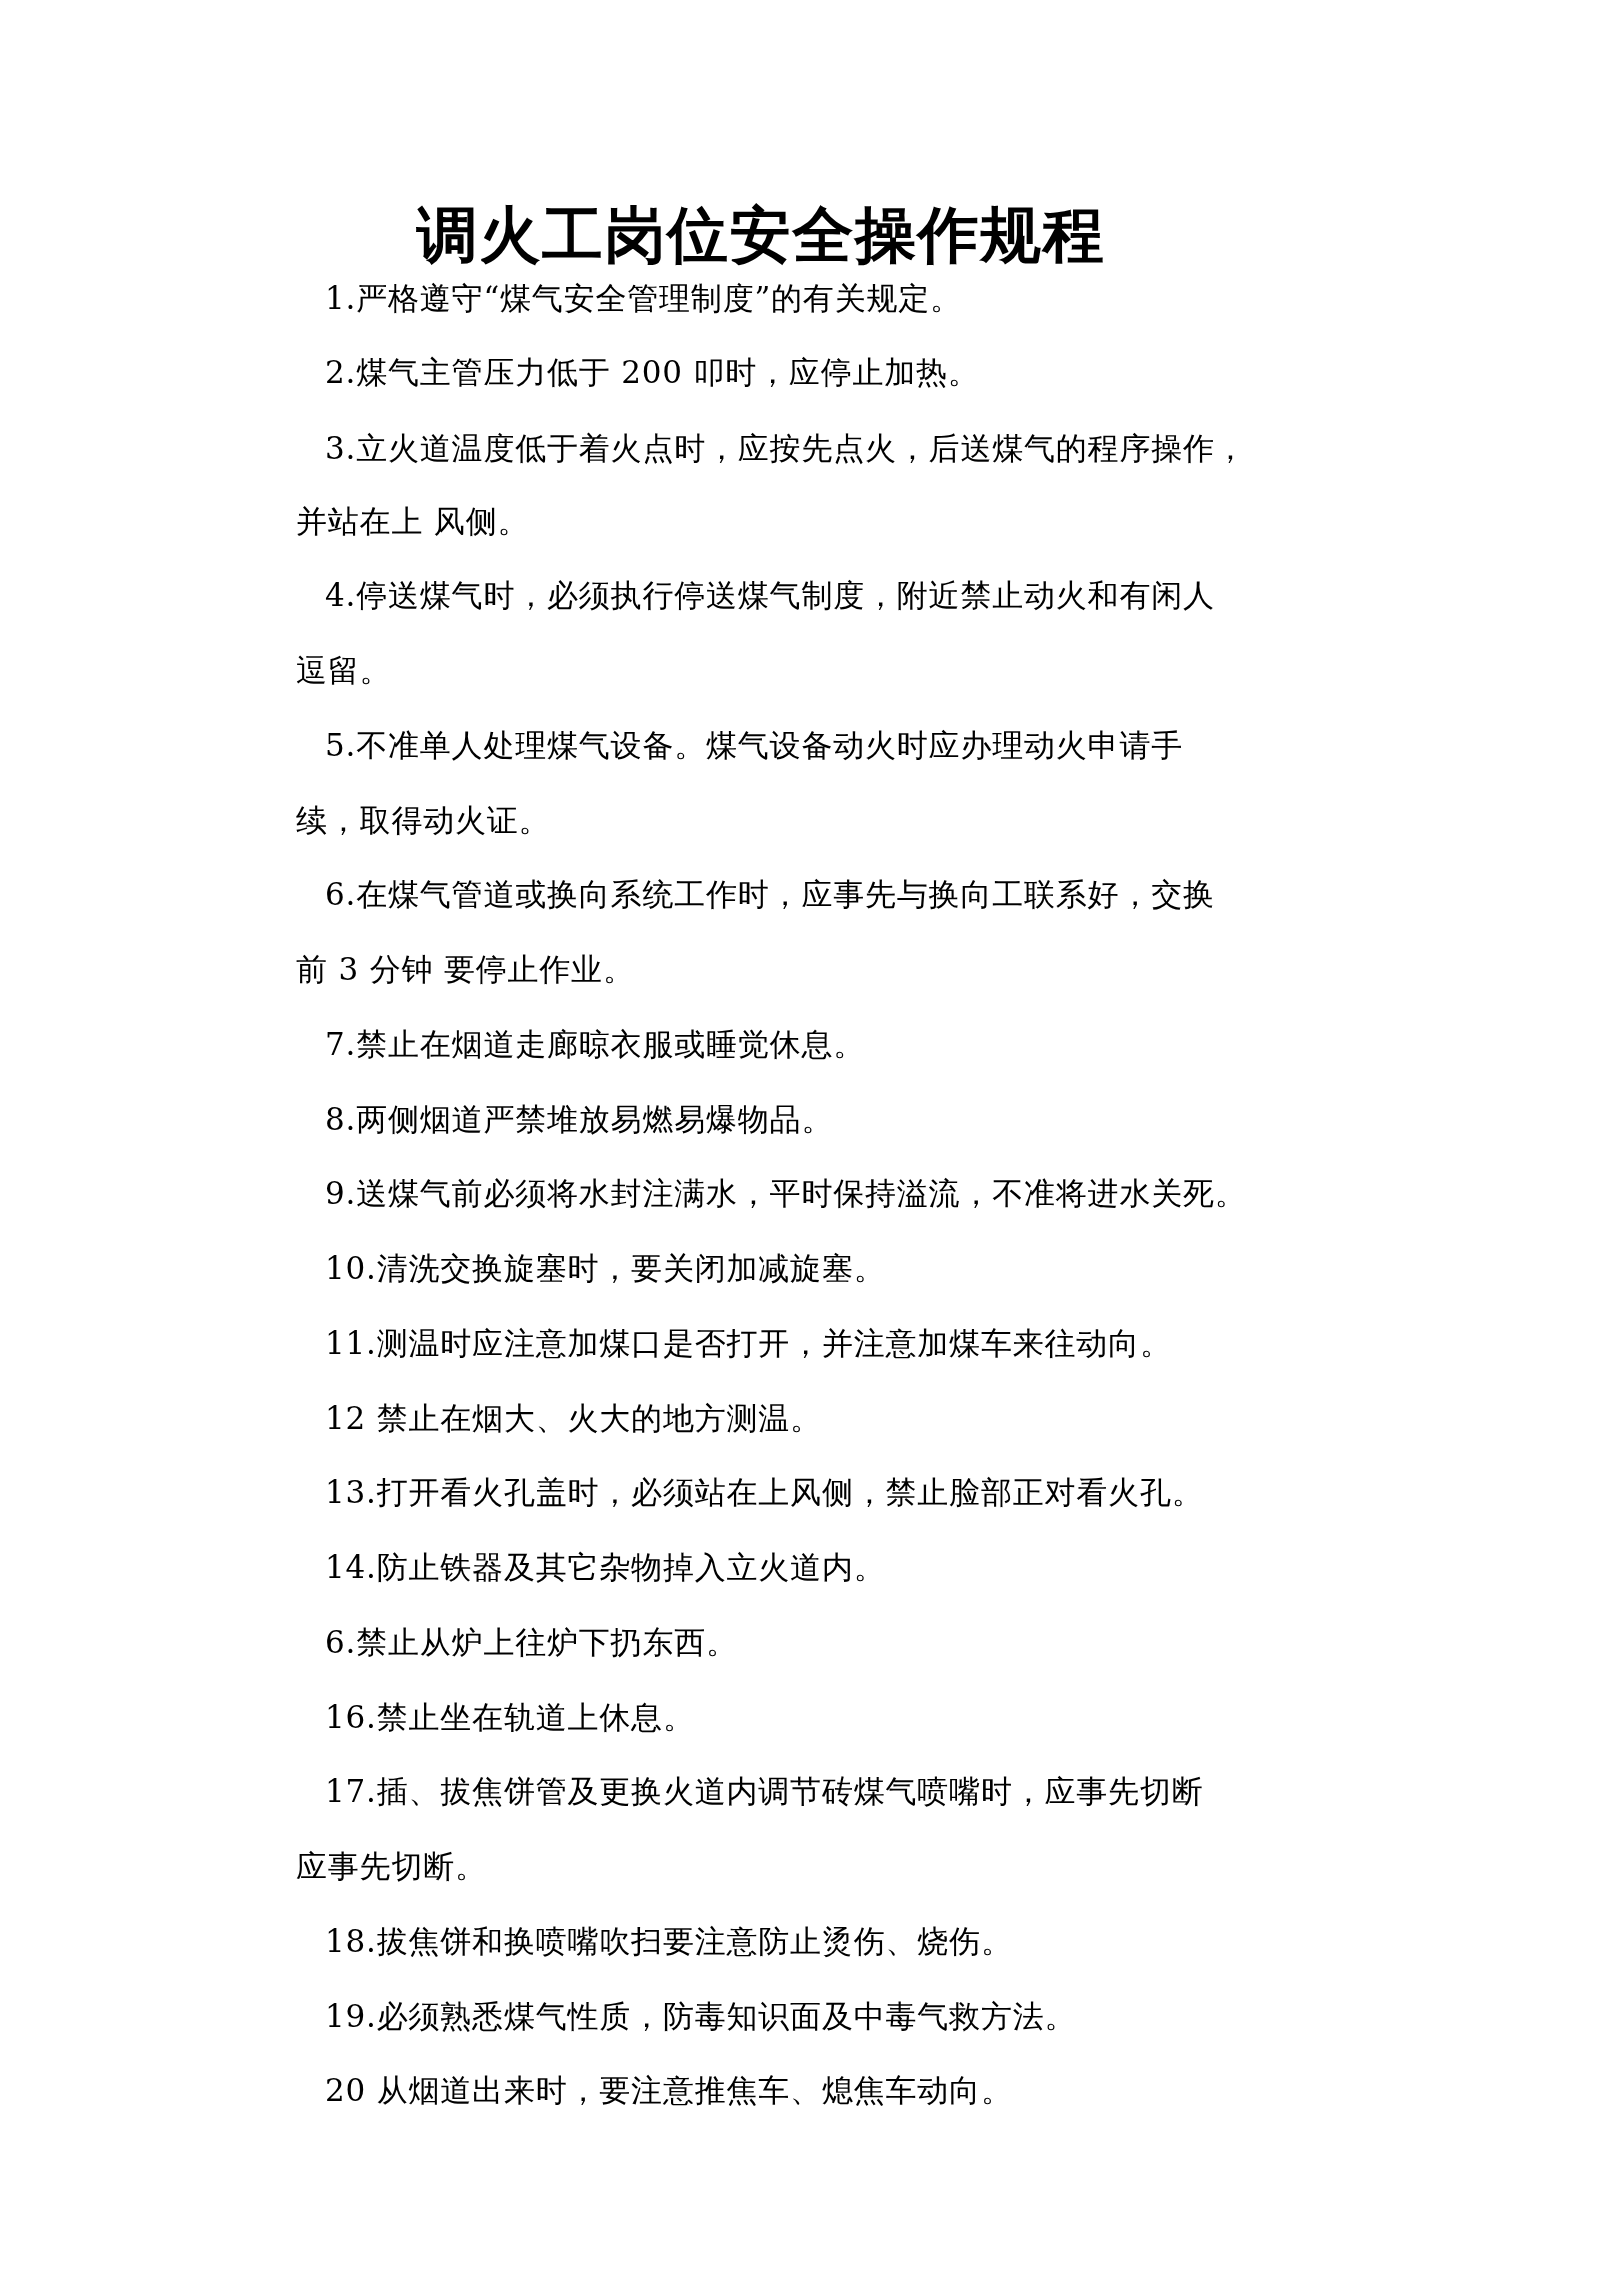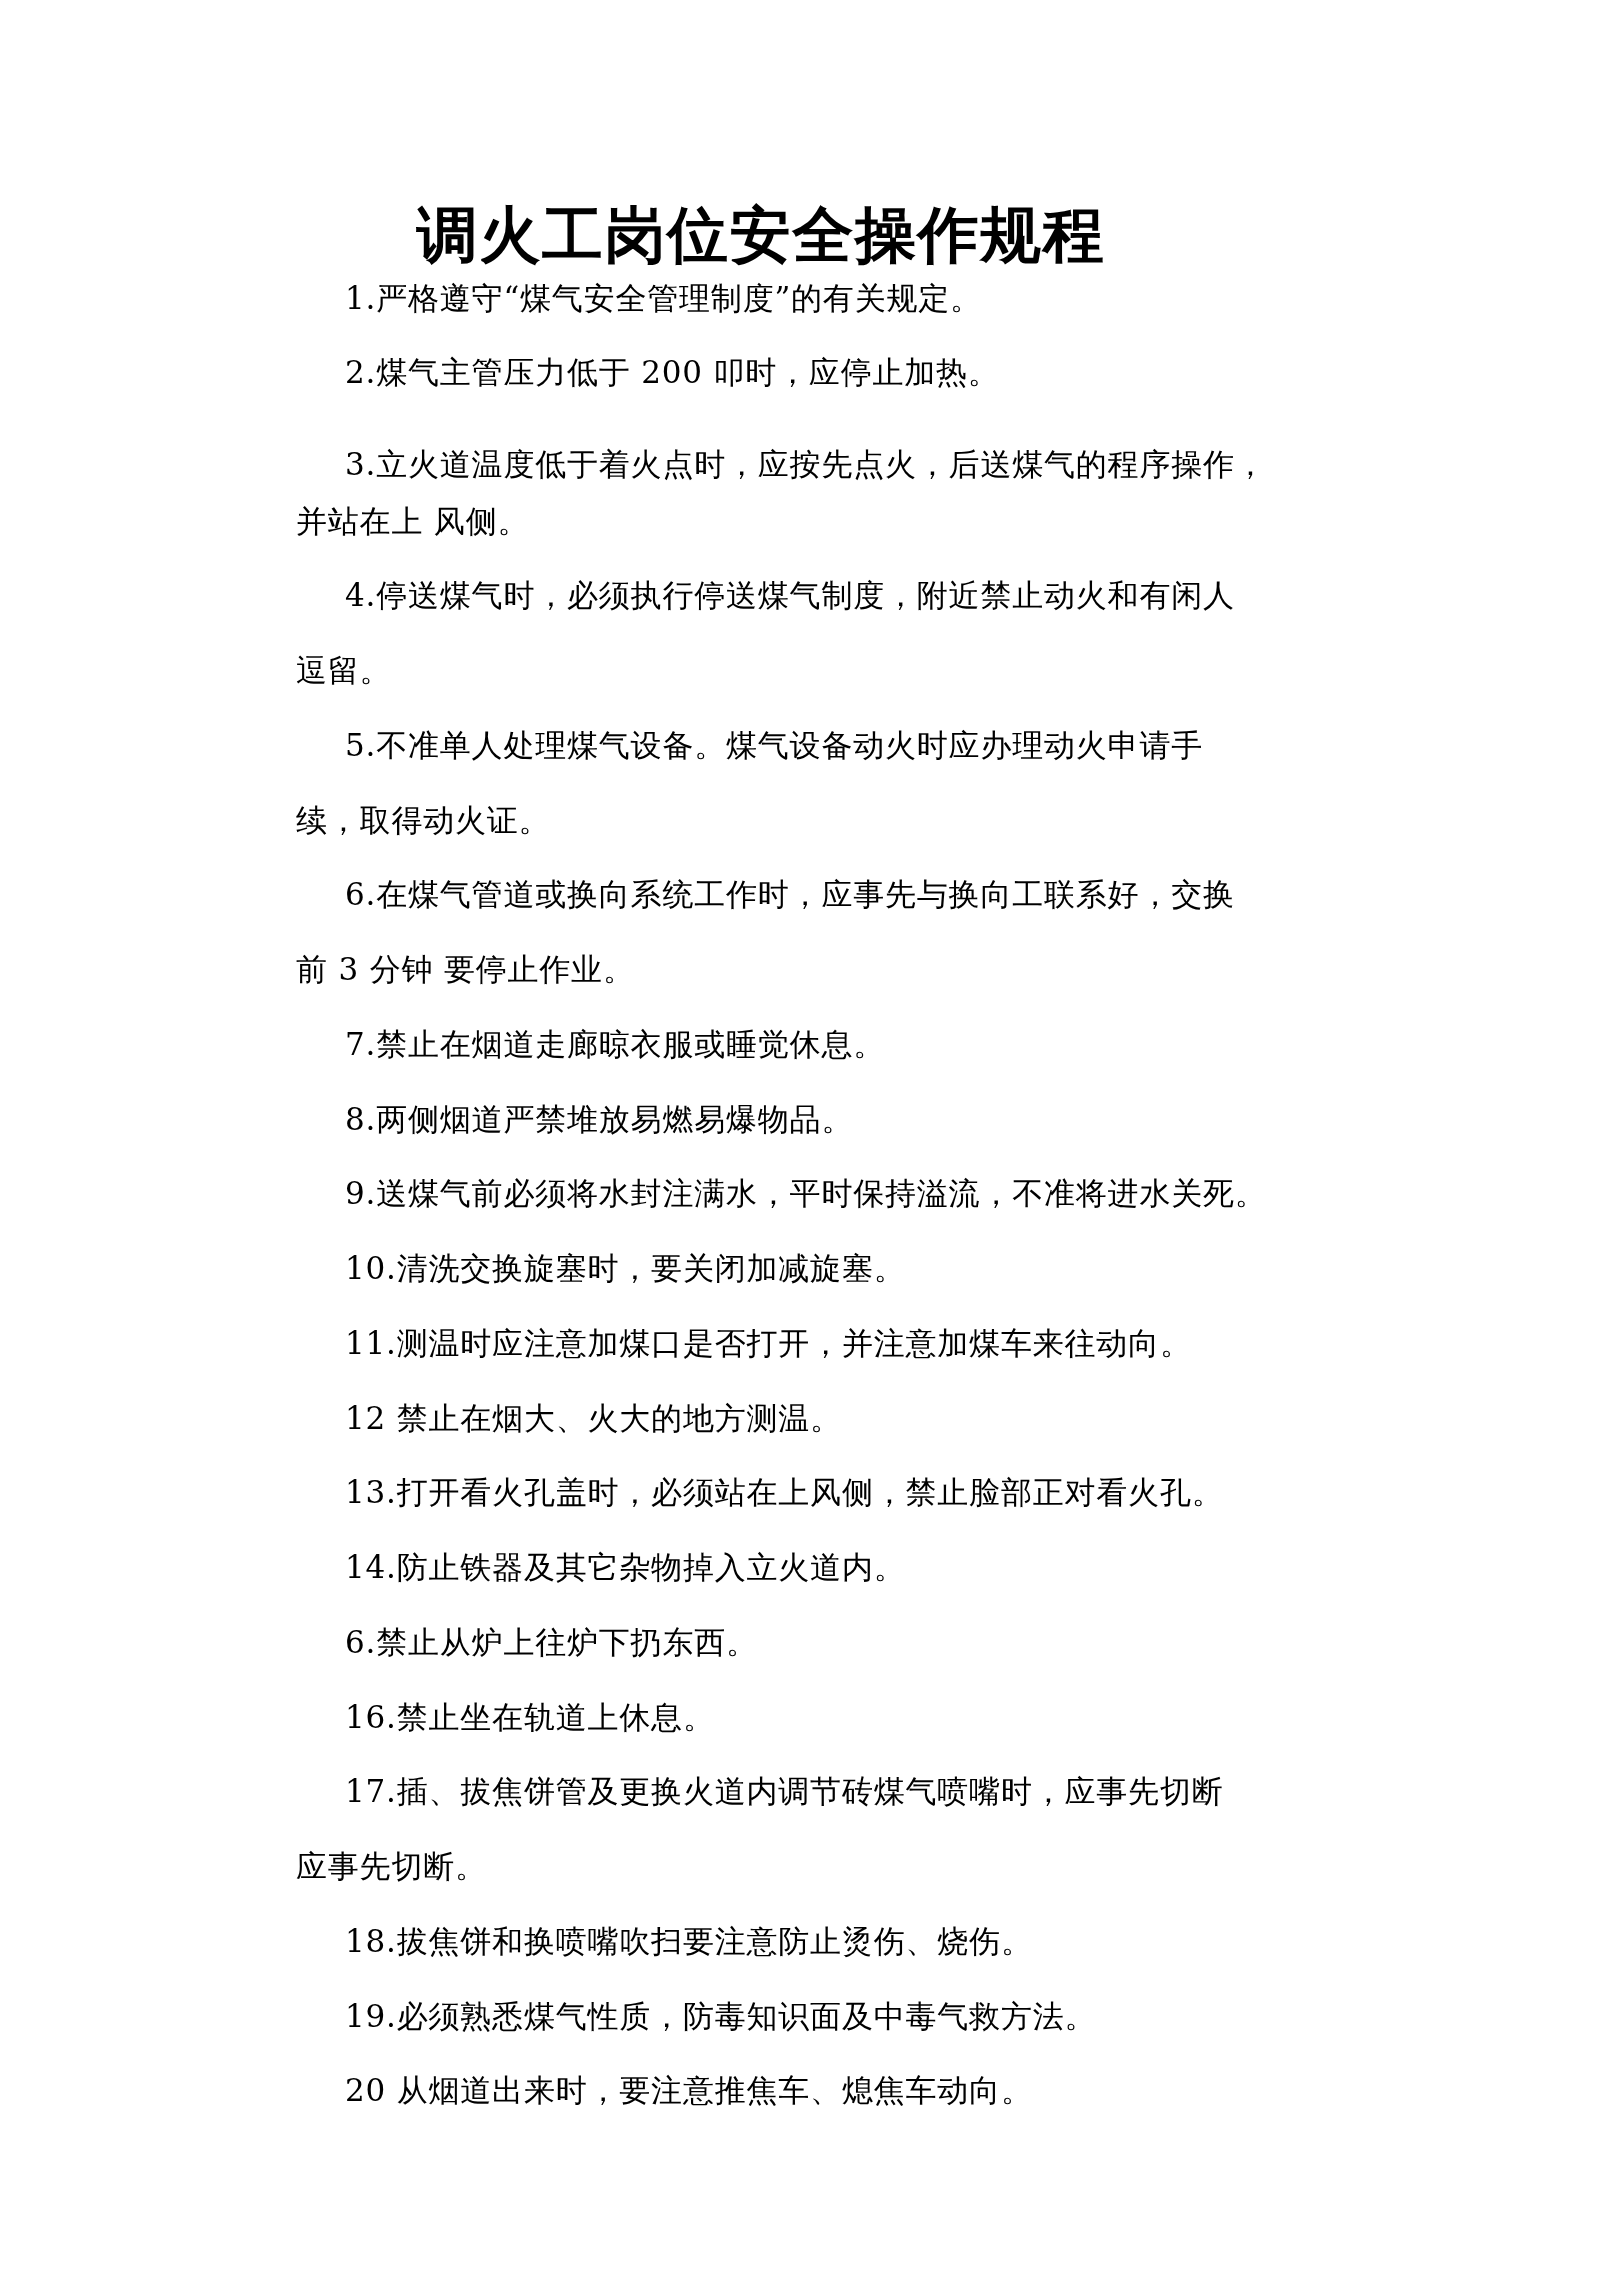--- a/index.html
+++ b/index.html
@@ -1,37 +1,37 @@
 <!DOCTYPE html>
 <html style="font-size:13px"><head>
 <meta charset="utf-8">
 <style>
   html, body { margin:0; padding:0; background:#ffffff; }
   body { width:1624px; height:2295px; position:relative; overflow:hidden;
          font-family:"DejaVu Serif","Liberation Serif",serif; color:#000; }
   .title { position:absolute; left:0; width:1522px; top:158px; text-align:center;
            font-size:61px; font-weight:bold; letter-spacing:1.6px; line-height:72px; }
   .line { position:absolute; font-size:31px; line-height:40px; white-space:nowrap; letter-spacing:0.8px; }
-  .ind { left:325px;margin-left:20px; }
+  .ind { left:325px; }
   .cont { left:248px;margin-left:48px; }
 </style>
 </head>
 <body>
 
 <div>
   <h1 class="title">调火工岗位安全操作规程</h1>
 
   <div>
     <div class="line ind" style="top:278px">1.严格遵守“煤气安全管理制度”的有关规定。</div>
   </div>
   <div>
     <div class="line ind" style="top:352px">2.煤气主管压力低于 200 叩时，应停止加热。</div>
   </div>
   <div>
-    <div class="line ind" style="top:444px">3.立火道温度低于着火点时，应按先点火，后送煤气的程序操作，</div>
+    <div class="line ind" style="top:428px">3.立火道温度低于着火点时，应按先点火，后送煤气的程序操作，</div>
     <div class="line cont" style="top:501px">并站在上 风侧。</div>
   </div>
   <div>
     <div class="line ind" style="top:575px">4.停送煤气时，必须执行停送煤气制度，附近禁止动火和有闲人</div>
     <div class="line cont" style="top:650px">逗留。</div>
   </div>
   <div>
     <div class="line ind" style="top:725px">5.不准单人处理煤气设备。煤气设备动火时应办理动火申请手</div>
     <div class="line cont" style="top:800px">续，取得动火证。</div>
   </div>

